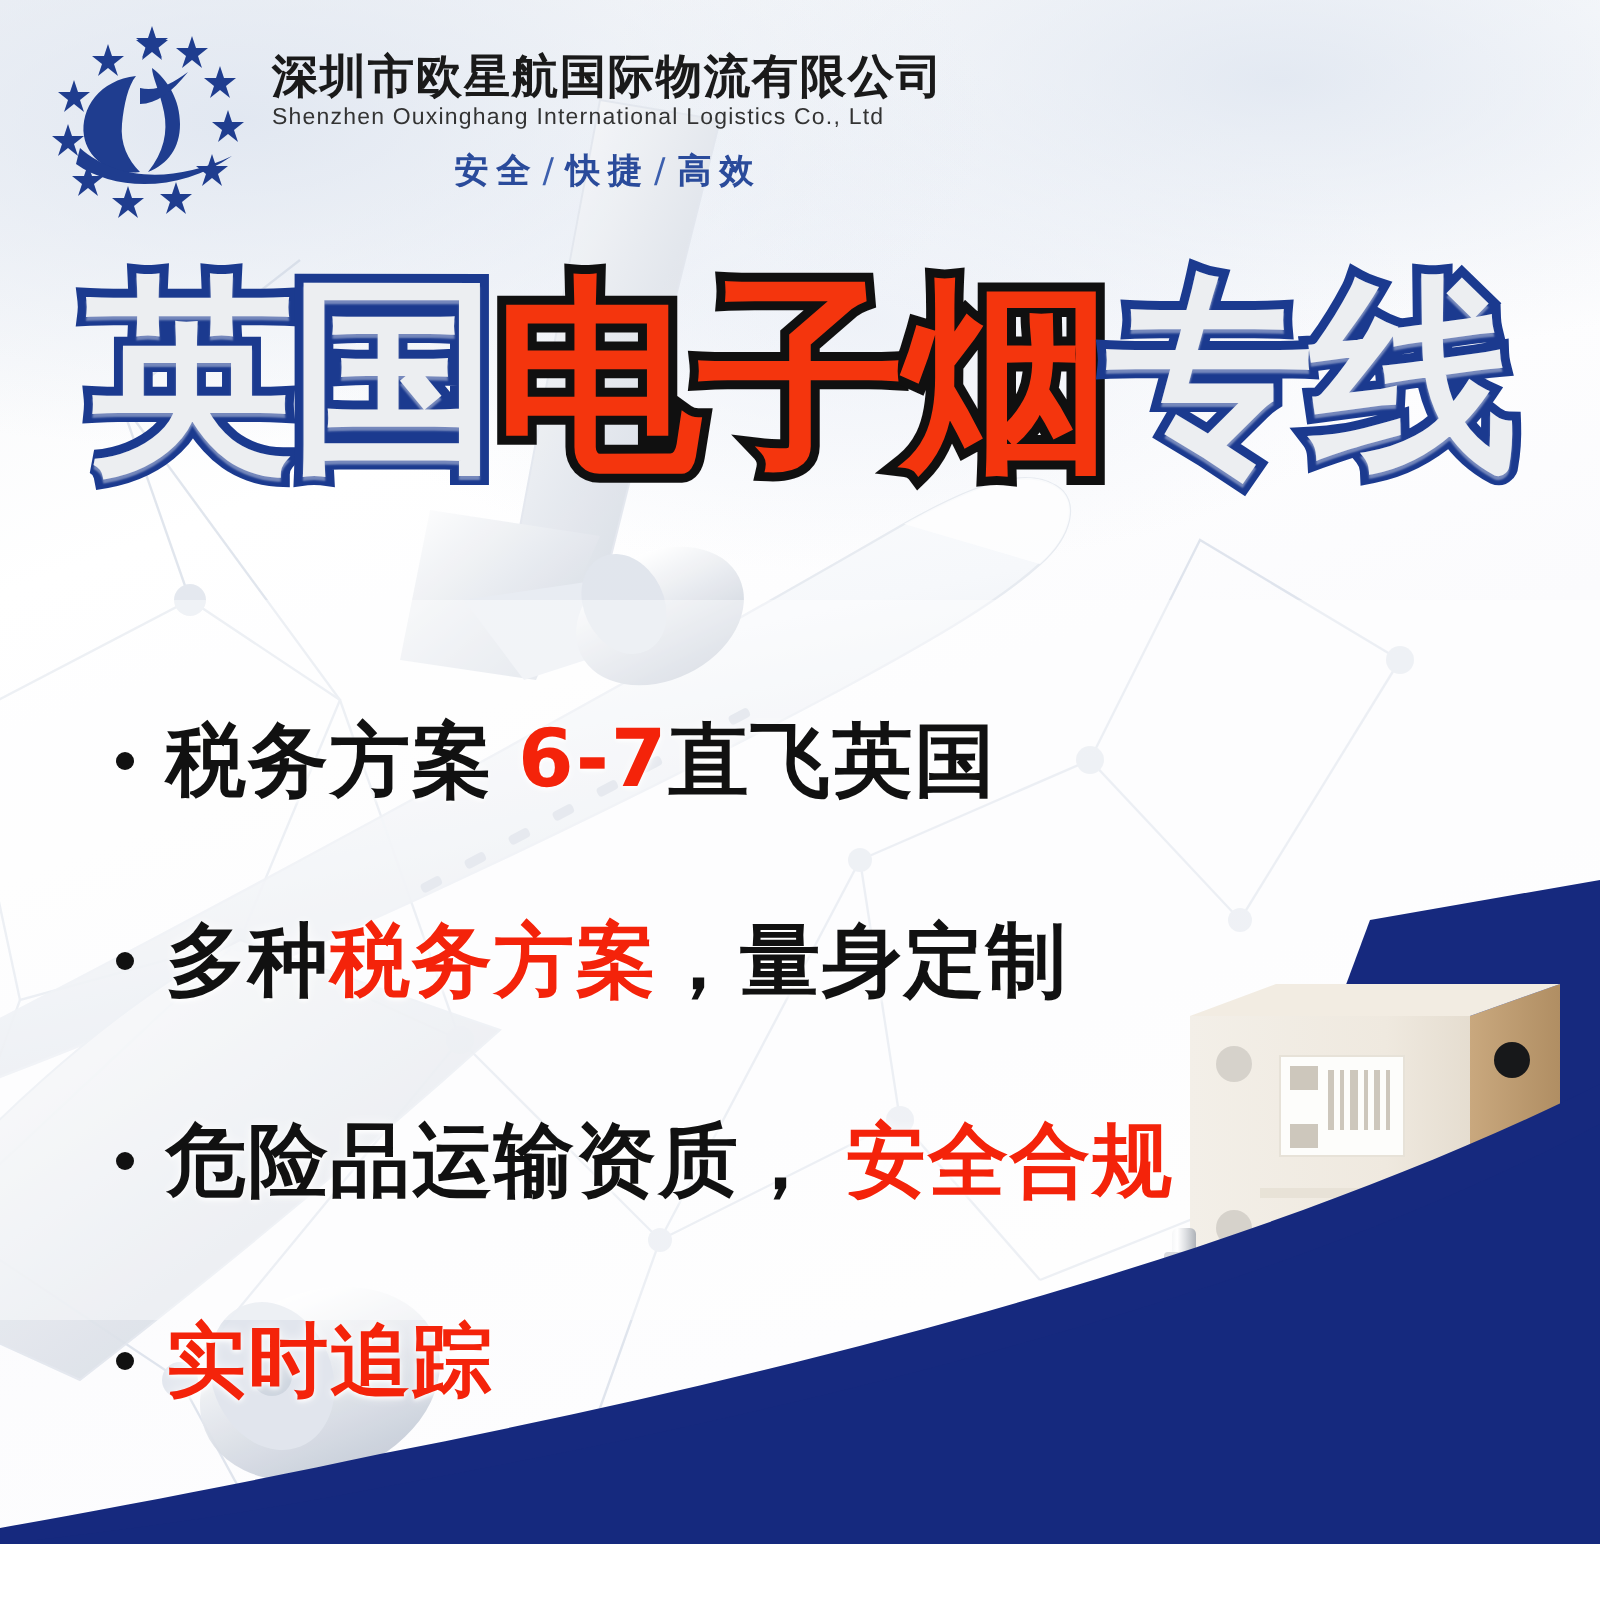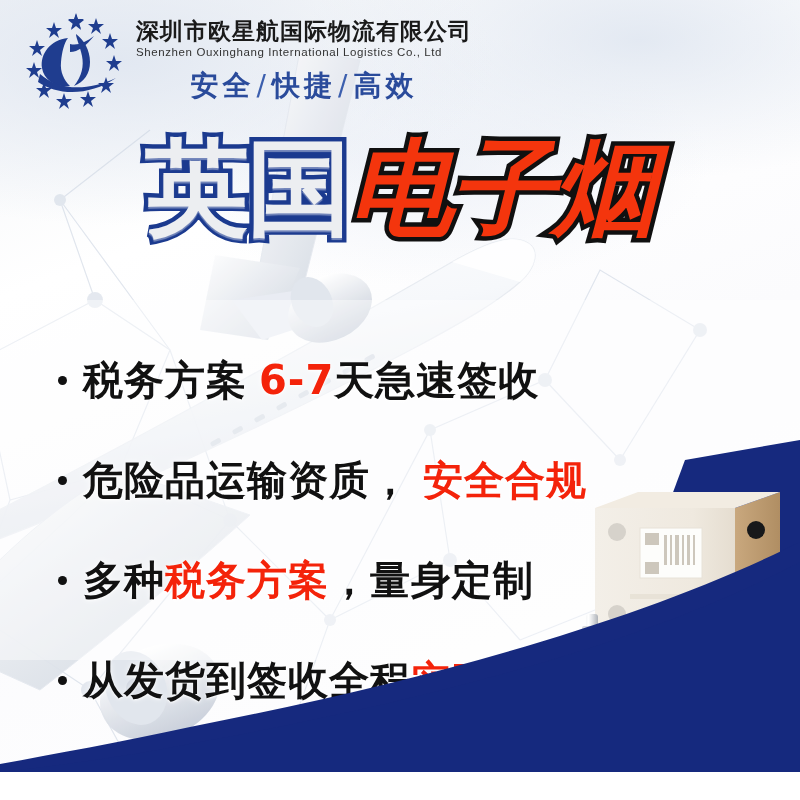--- a/index.html
+++ b/index.html
@@ -43,21 +43,21 @@
     line-height:1.05;white-space:nowrap;
     font-family:"DejaVu Sans","Liberation Sans",sans-serif;
   }
   .brand-en{
     font-size:11.5px;font-weight:400;color:#333;letter-spacing:.6px;
     margin-top:2px;white-space:nowrap;
     font-family:"Liberation Sans",sans-serif;
   }
   .brand-tag{
     margin-top:9px;text-align:center;
-    font-size:28px;font-weight:700;color:#2a4b9b;letter-spacing:4px;
+    font-size:17px;font-weight:700;color:#2a4b9b;letter-spacing:4px;
     font-family:"DejaVu Sans","Liberation Sans",sans-serif;
   }
   .brand-tag .sep{color:#3c5fae;font-weight:400;padding:0 2px;}
 
   
   .title{
     position:absolute;top:128px;left:0;width:800px;height:120px;
     display:flex;align-items:center;justify-content:center;
     font-family:"DejaVu Sans","Liberation Sans",sans-serif;
     font-weight:900;font-size:104px;line-height:1;
@@ -66,21 +66,20 @@
   .t-blue{
     color:#eceef1;
     -webkit-text-stroke:9px #1b3a8f;
     paint-order:stroke fill;
     text-shadow:0 2px 1px rgba(255,255,255,.4);
   }
   .t-red{
     color:#f4350d;
     -webkit-text-stroke:9px #101010;
     paint-order:stroke fill;
-    font-style:italic;
   }
 
   
   .bullets{position:absolute;top:330px;left:58px;width:700px;}
   .bullet{
     display:flex;align-items:center;
     height:100px;
     font-family:"DejaVu Sans","Liberation Sans",sans-serif;
     font-weight:700;font-size:40px;color:#111;letter-spacing:1px;
     white-space:nowrap;
@@ -227,50 +226,50 @@
       <div class="brand-en">Shenzhen Ouxinghang International Logistics Co., Ltd</div>
       <div class="brand-tag">
         <span>安全</span><span class="sep">/</span><span>快捷</span><span class="sep">/</span><span>高效</span>
       </div>
     </div>
   </div>
 
   <div class="title">
     <span class="t-blue">英国</span>
       <span class="t-red">电子烟</span>
+      <span class="t-blue">专线</span>
   </div>
 
   <div class="bullets">
 
     <div class="bullet">
       <span class="dot"></span>
       <span>税务方案</span>
         <span class="sp"></span>
         <span class="hl">6-7</span>
-        <span>天急速签收</span>
+        <span>直飞英国</span>
+    </div>
+
+    <div class="bullet">
+      <span class="dot"></span>
+      <span>多种</span>
+        <span class="hl">税务方案</span>
+        <span>，量身定制</span>
     </div>
 
     <div class="bullet">
       <span class="dot"></span>
       <span>危险品运输资质，</span>
         <span class="sp"></span>
         <span class="hl">安全合规</span>
         <span></span>
     </div>
 
     <div class="bullet">
       <span class="dot"></span>
-      <span>多种</span>
-        <span class="hl">税务方案</span>
-        <span>，量身定制</span>
-    </div>
-
-    <div class="bullet">
-      <span class="dot"></span>
-      <span>从发货到签收全程</span>
         <span class="hl">实时追踪</span>
         <span></span>
     </div>
   </div>
 
   <svg class="wedge" viewBox="0 0 230 330">
     <polygon points="230,0 230,330 0,330 115,20" fill="#16297e"></polygon>
   </svg>
 
   <svg class="boxes" viewBox="0 0 230 310">

